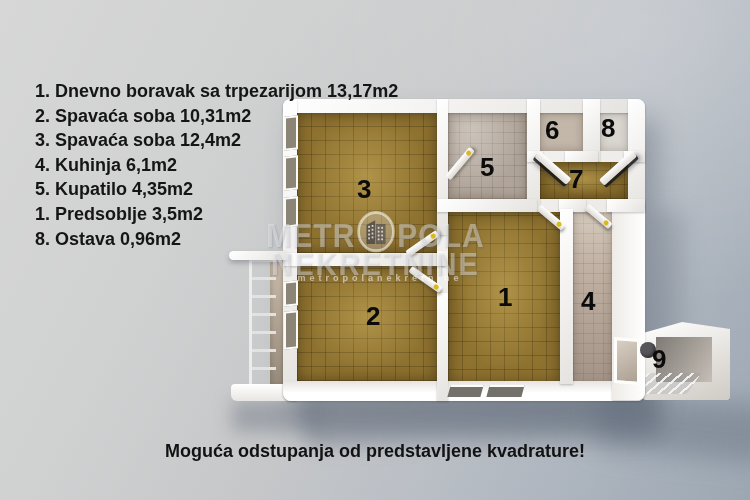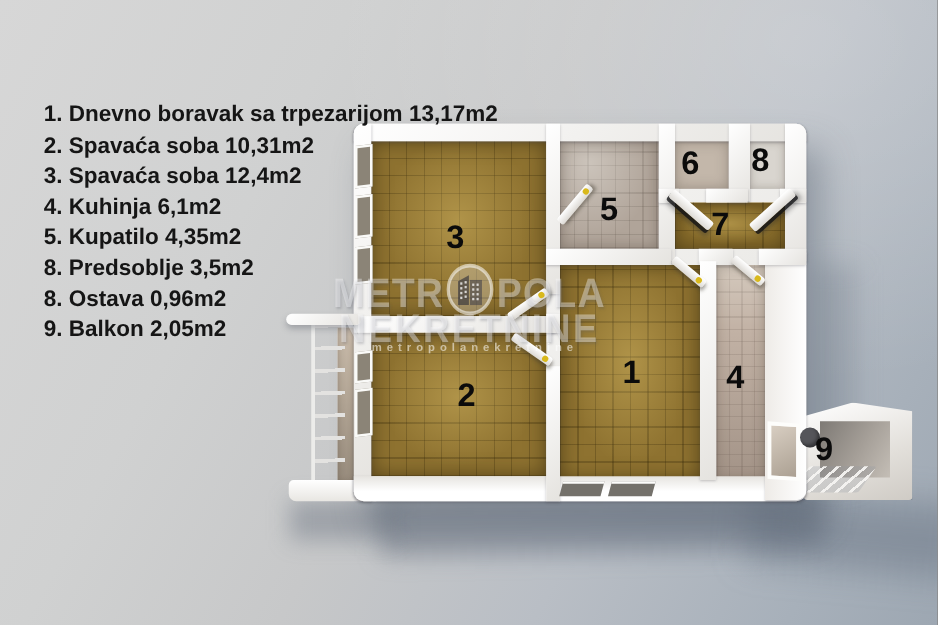--- a/index.html
+++ b/index.html
@@ -134,23 +134,22 @@
   <div class="sh sh2"></div>
   <div class="sh sh3"></div>
   <div class="sh sh4"></div>
 
   <div class="legend">
     <div>1. Dnevno boravak sa trpezarijom 13,17m2</div>
     <div>2. Spavaća soba 10,31m2</div>
     <div>3. Spavaća soba 12,4m2</div>
     <div>4. Kuhinja 6,1m2</div>
     <div>5. Kupatilo 4,35m2</div>
-    <div>8. Predsoblje 3,5m2</div>
+    <div>1. Predsoblje 3,5m2</div>
     <div>8. Ostava 0,96m2</div>
-    <div>9. Balkon 2,05m2</div>
   </div>
 
   <div class="shell"></div>
 
   <div class="floor parquet f3"></div>
   <div class="floor parquet f2"></div>
   <div class="floor parquet f1"></div>
   <div class="floor parquet f7"></div>
   <div class="floor f5"></div>
   <div class="floor f6"></div>
@@ -248,14 +247,15 @@
   <div class="rnum rn1">1</div>
   <div class="rnum rn2">2</div>
   <div class="rnum rn3">3</div>
   <div class="rnum rn4">4</div>
   <div class="rnum rn5">5</div>
   <div class="rnum rn6">6</div>
   <div class="rnum rn7">7</div>
   <div class="rnum rn8">8</div>
   <div class="rnum rn9">9</div>
 
+  <div class="caption">Moguća odstupanja od predstavljene kvadrature!</div>
 
 </div>
 
 </body></html>

